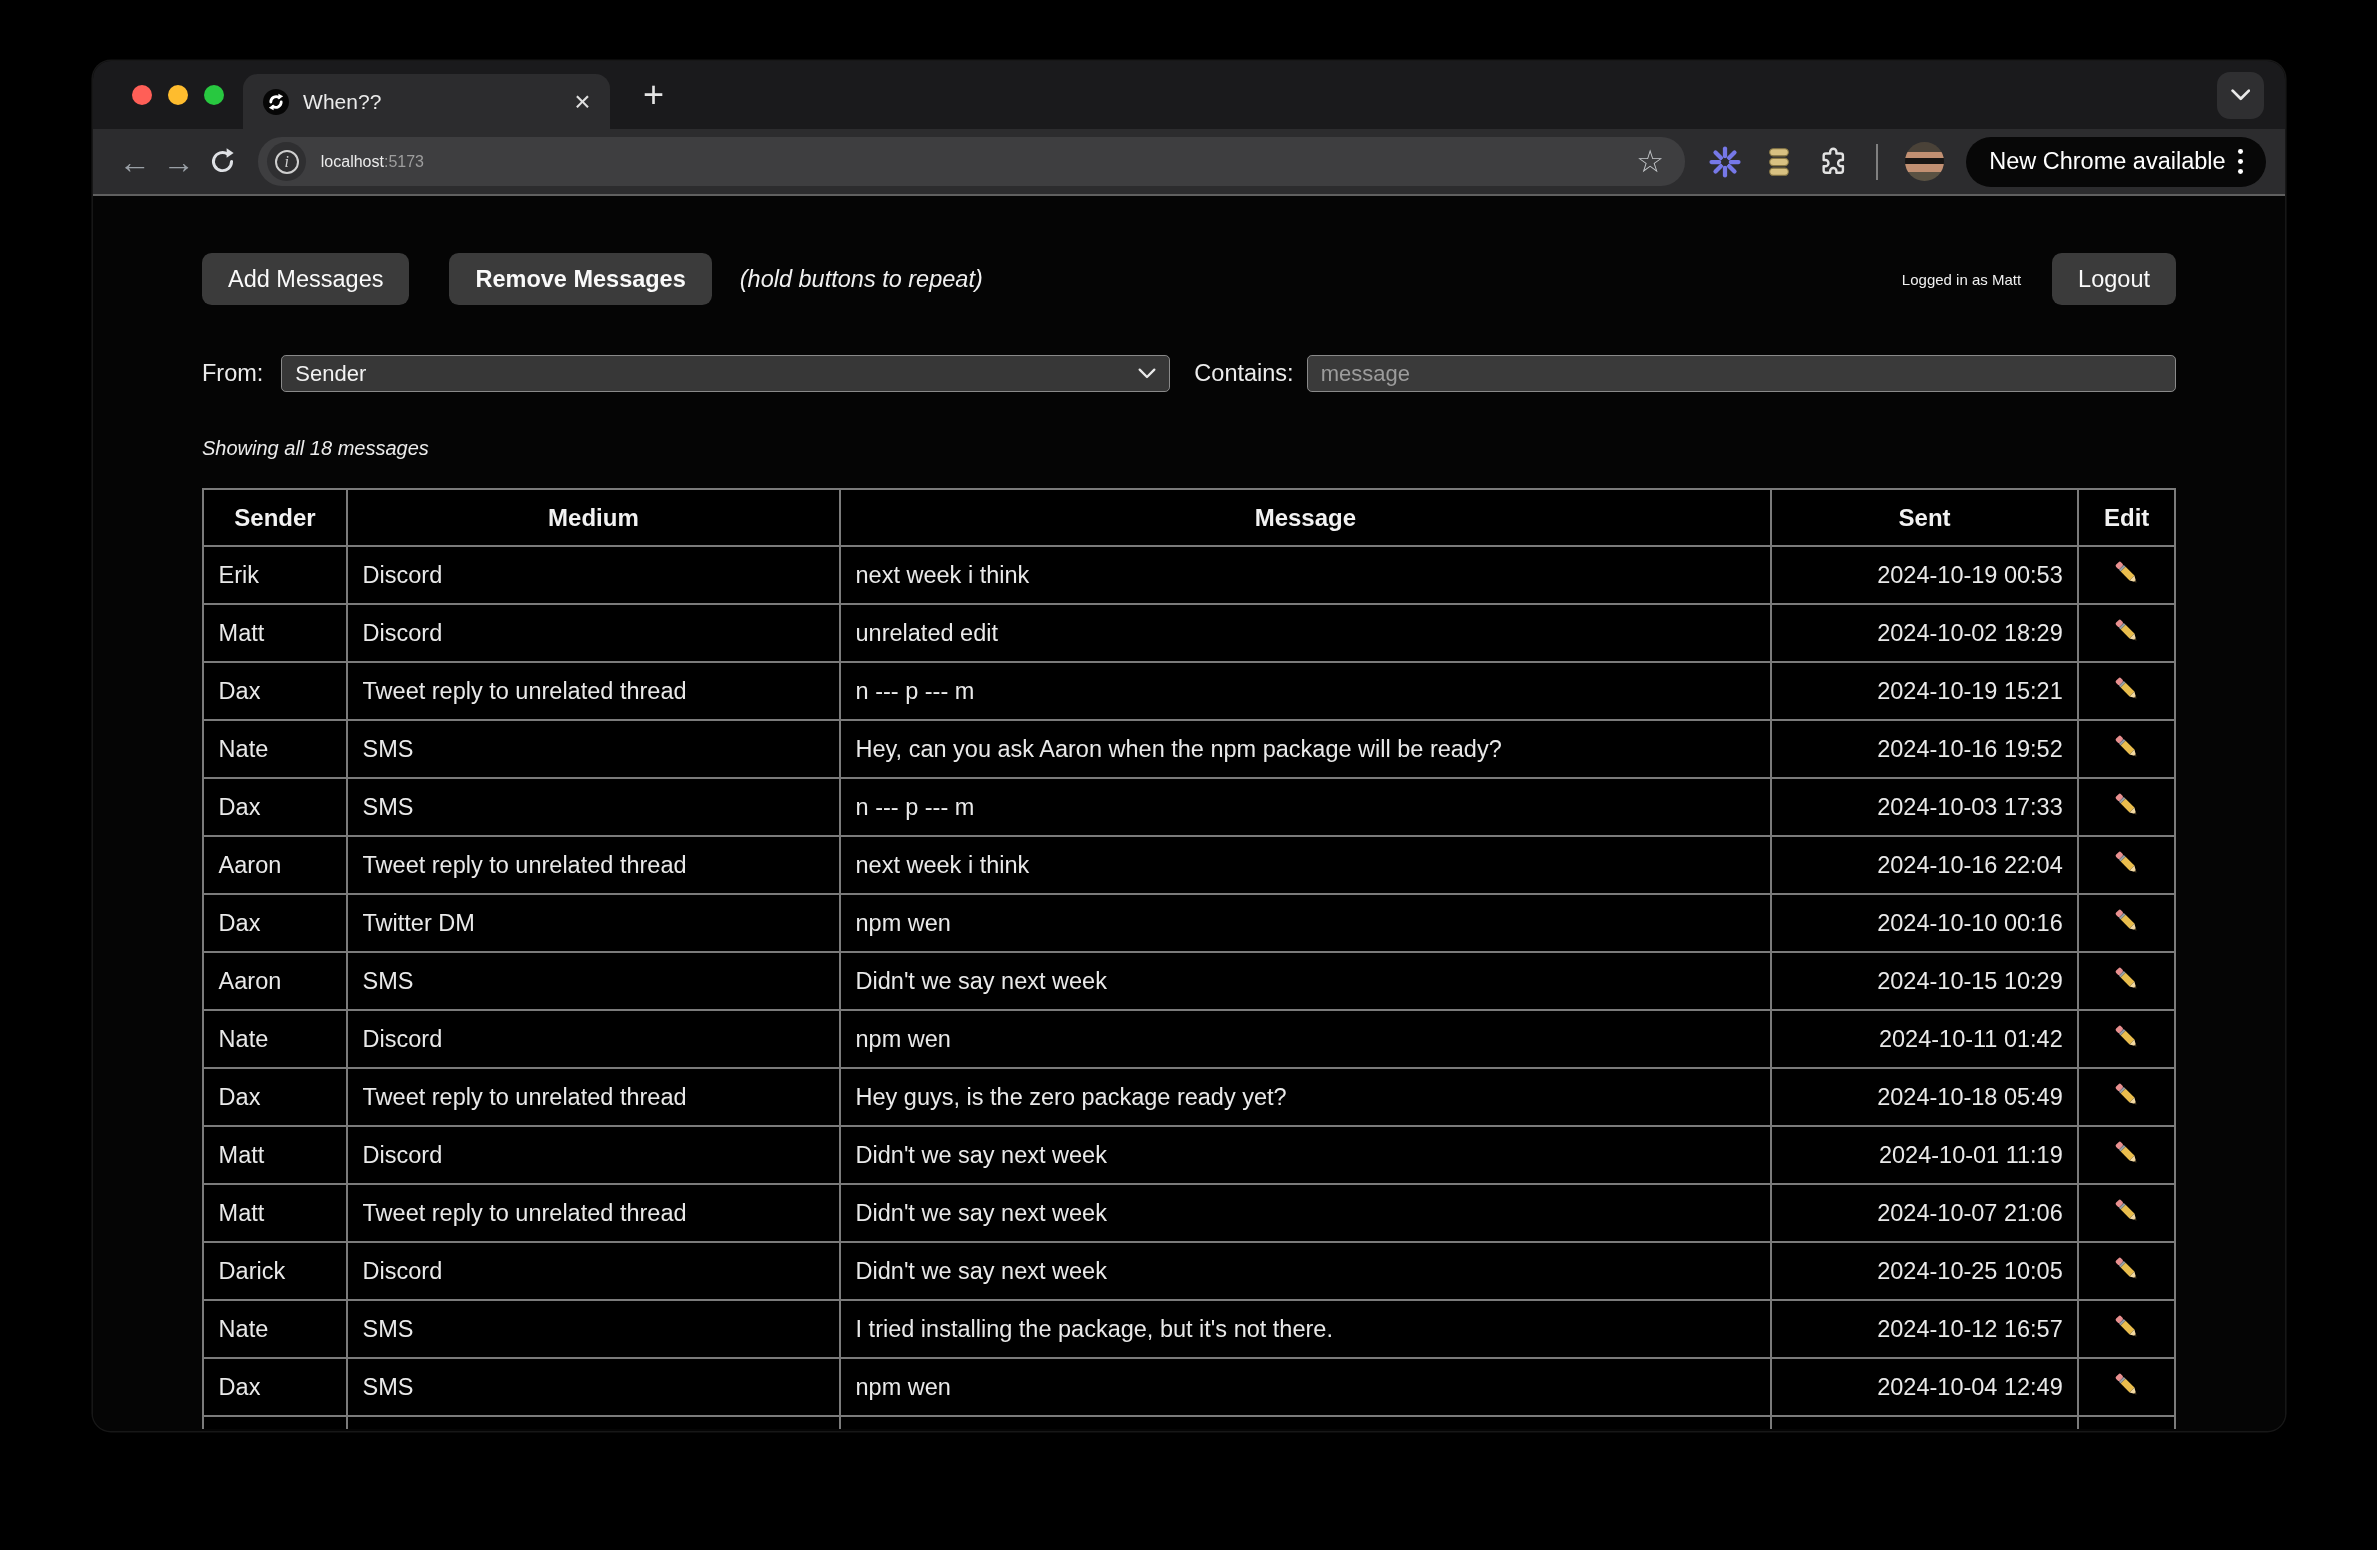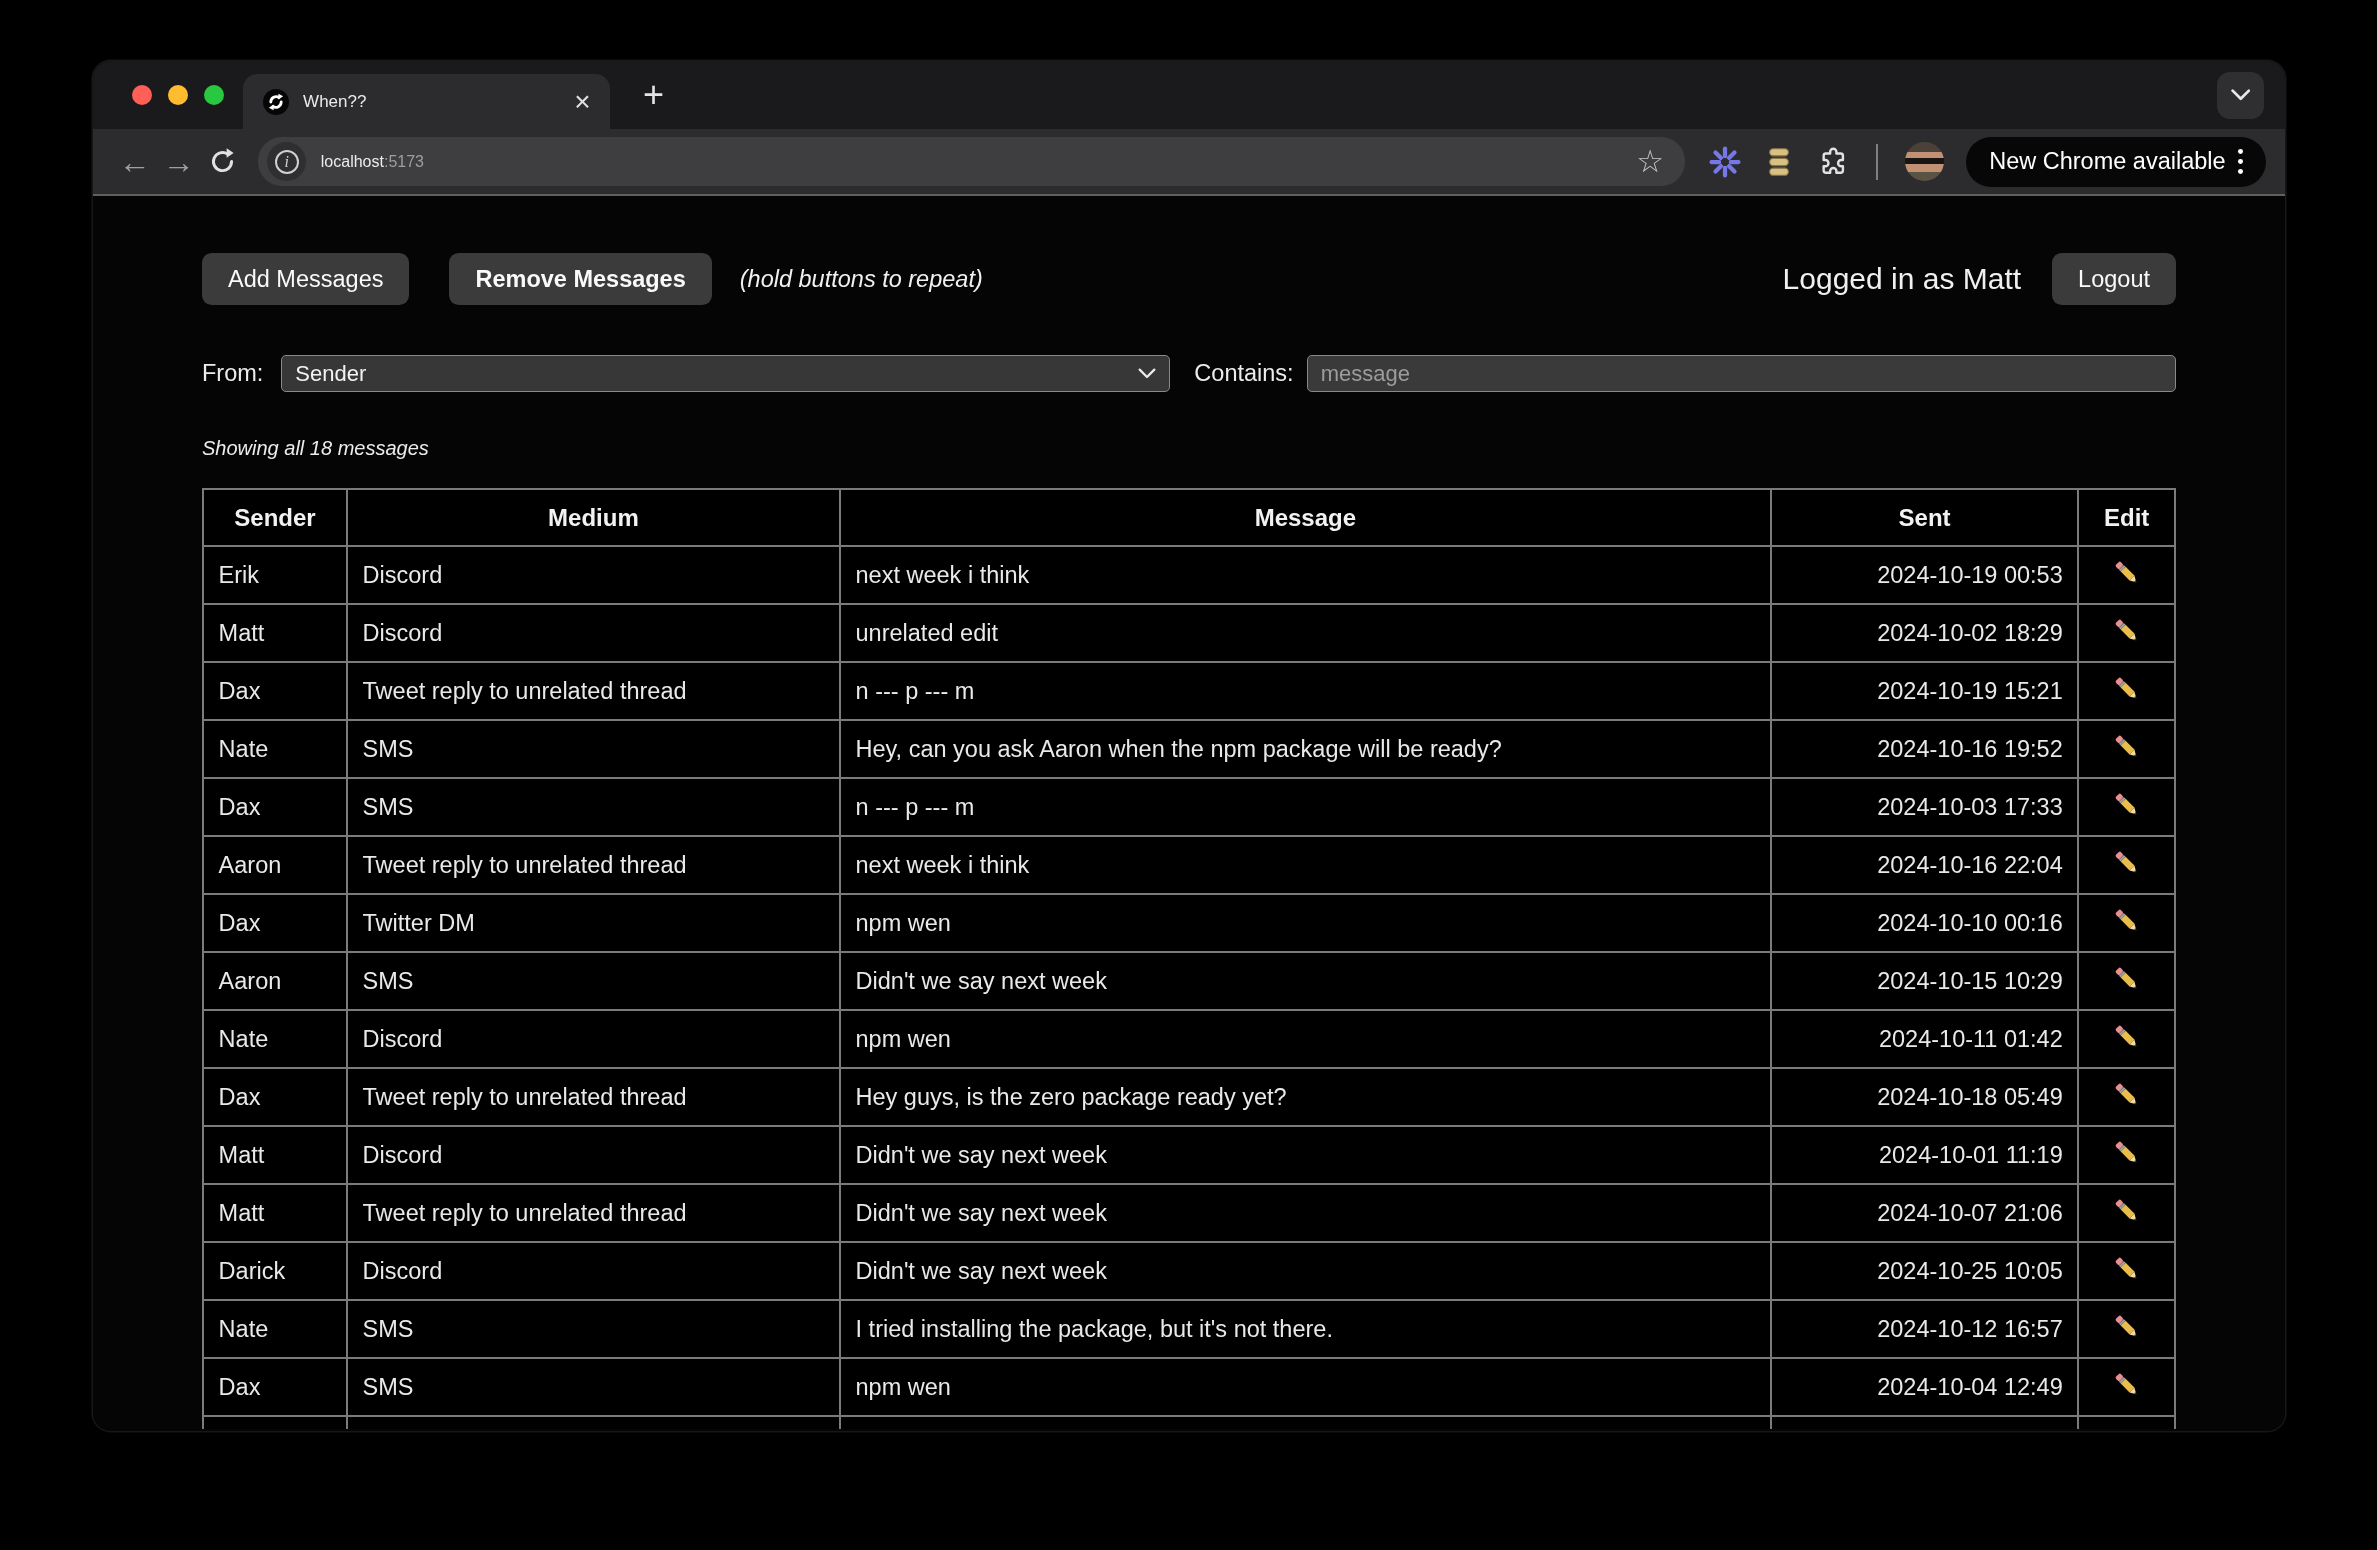--- a/index.html
+++ b/index.html
@@ -11,21 +11,21 @@
             border-radius:18px; overflow:hidden; background:#050505;
             box-shadow:0 0 0 1.6px rgba(255,255,255,0.09); }
 
   
   .tabstrip { height:68px; background:#1a1a1c; display:flex; align-items:flex-end; position:relative; }
   .lights { position:absolute; left:39px; top:24px; display:flex; gap:16px; }
   .light { width:20px; height:20px; border-radius:50%; }
   .light.red { background:#ff5f57; } .light.yellow { background:#febc2e; } .light.green { background:#28c840; }
   .tab { margin-left:150px; width:367px; height:55px; background:#2c2c2e;
          border-radius:14.6px 14.6px 0 0; display:flex; align-items:center; padding:0 19.5px; }
-  .tab-title { color:#eaeaea; font-size:17px; margin-left:14.6px; white-space:nowrap; }
+  .tab-title { color:#eaeaea; font-size:21px; margin-left:14.6px; white-space:nowrap; }
   .tab-close { margin-left:auto; color:#e0e0e0; font-size:28px; line-height:1; }
   .newtab { align-self:center; margin-left:21px; width:45px; height:45px; display:flex;
             align-items:center; justify-content:center; color:#e4e4e4; font-size:36px; font-weight:300; }
   .tabsearch { position:absolute; right:21px; top:10.6px; width:47px; height:47px; border-radius:13px;
                background:#2f2f31; display:flex; align-items:center; justify-content:center; }
 
   
   .toolbar { height:67px; background:#2c2c2e; display:flex; align-items:center;
              padding:0 19.5px; border-bottom:2.4px solid #606060; }
   .navbtn { width:44px; text-align:center; font-size:32px; color:#9aa0a6; line-height:1; }
@@ -53,21 +53,21 @@
   .dots i { width:4.9px; height:4.9px; border-radius:50%; background:#fff; }
 
   
   .page { height:1233px; background:#050505; padding:0 109px; color:#ececec; overflow:hidden; }
   .hdr-row { margin-top:57px; display:flex; align-items:center; }
   .btn { background:#3b3b3b; color:#fafafa; border:none; border-radius:9.7px; height:52px;
          padding:0 26px; font-size:23.5px; font-family:inherit; font-weight:500; white-space:nowrap; }
   .btn + .btn { margin-left:40px;font-weight:bold; }
   .hint { margin-left:28px; font-style:italic; font-size:23.5px; color:#f0f0f0; }
   .spacer { flex:1; }
-  .login { font-size:30px; color:#f0f0f0; }
+  .login { font-size:15px; color:#f0f0f0; }
   .logout { margin-left:31px; }
 
   .filter-row { margin-top:50px; display:flex; align-items:center; font-size:23.5px; }
   .flabel { margin-right:18px; }
   .select { width:889px; height:37px; background:#373737; border:1.6px solid #8a8a8a; border-radius:4.9px;
             display:flex; align-items:center; padding:0 13px; font-size:22px; color:#f2f2f2; }
   .select svg { margin-left:auto; }
   .clabel { margin-left:24px; margin-right:13px; }
   .tinput { flex:1; height:37px; background:#3a3a3a; border:1.6px solid #8a8a8a; border-radius:4.9px;
             padding:0 13px; font-size:22px; color:#f2f2f2; font-family:inherit; outline:none; }

